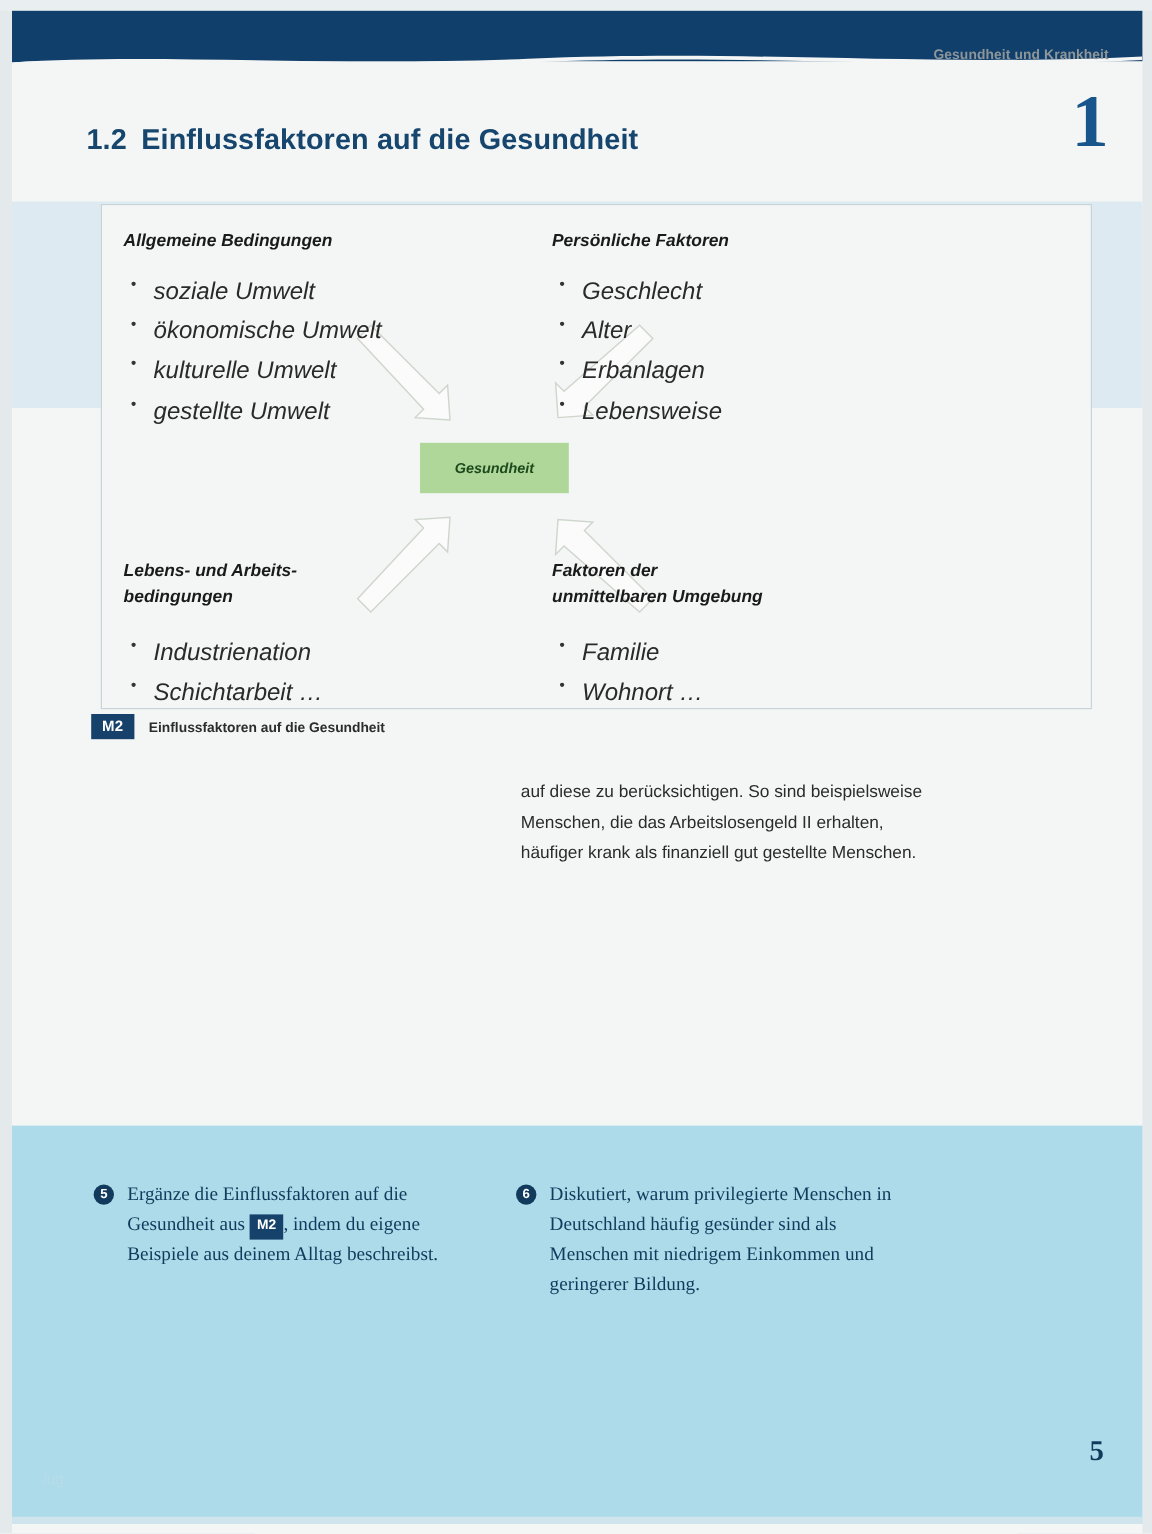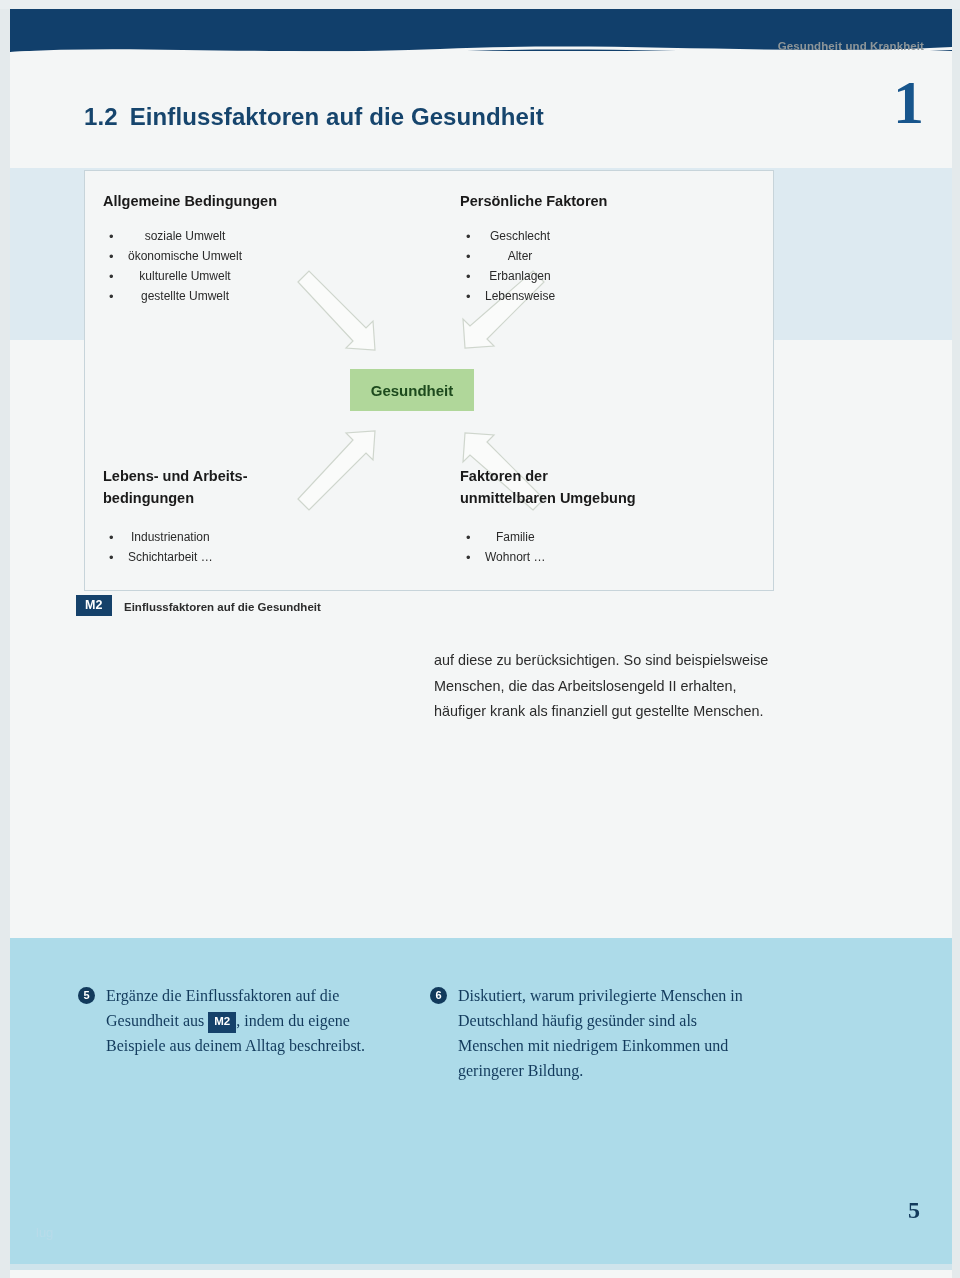--- a/index.html
+++ b/index.html
@@ -48,47 +48,47 @@
     font-size:62px; font-weight:700; color:#17558c;
     line-height:.9;
   }
 
   
   .section-head {
     position:absolute; left:72px; top:103px;
     font-size:24px; font-weight:700; color:#16456d;
     letter-spacing:.1px;
   }
-  .section-head .num { margin-right:12px;margin-left:12px; }
+  .section-head .num { margin-right:12px; }
 
   
   .band-upper {
     position:absolute; left:10px; top:168px;
     width:942px; height:172px;
     background:#ddeaf1;
   }
 
   
   .m2-frame {
     position:absolute; left:84px; top:170px;
-    width:690px; height:421px;
+    width:826px; height:421px;
     background:#f4f6f6;
     border:1px solid #c7d4da;
+    font-style:italic;
   }
 
   .col-head {
     position:absolute;
     font-size:14.5px; font-weight:700; color:#1a1a1a;
     line-height:1.5;
   }
   .bullets {
     position:absolute;
-    font-size:12px; color:#2a2a2a; line-height:1.66;
+    font-size:20px; color:#2a2a2a; line-height:1.66;
     list-style:none;
-    text-align:center;
   }
   .bullets li { position:relative; padding-left:25px; }
   .bullets li::before {
     content:"•"; position:absolute; left:6px; top:-1px;
     font-size:13px; color:#333;
   }
 
   
   .q-tl-head { left:18px;  top:20px;  }
   .q-tl-list { left:18px;  top:56px;  }
@@ -98,21 +98,21 @@
   .q-bl-list { left:18px;  top:357px; }
   .q-br-head { left:375px; top:295px; }
   .q-br-list { left:375px; top:357px; }
 
   
   .core-node {
     position:absolute; left:265px; top:198px;
     width:124px; height:42px;
     background:#b0d79a;
     display:flex; align-items:center; justify-content:center;
-    font-size:15px; font-weight:700; color:#1d4a1d;
+    font-size:12px; font-weight:700; color:#1d4a1d;
   }
 
   
   .arrows { position:absolute; left:0; top:0; width:690px; height:421px; }
 
   
   .m2-badge {
     position:absolute; left:76px; top:595px;
     background:#15416a; color:#fff;
     font-size:12.5px; font-weight:700;

